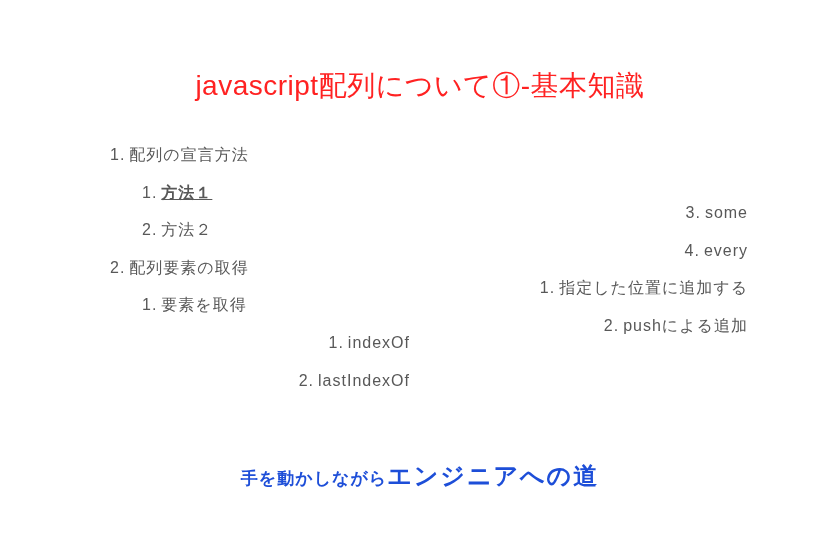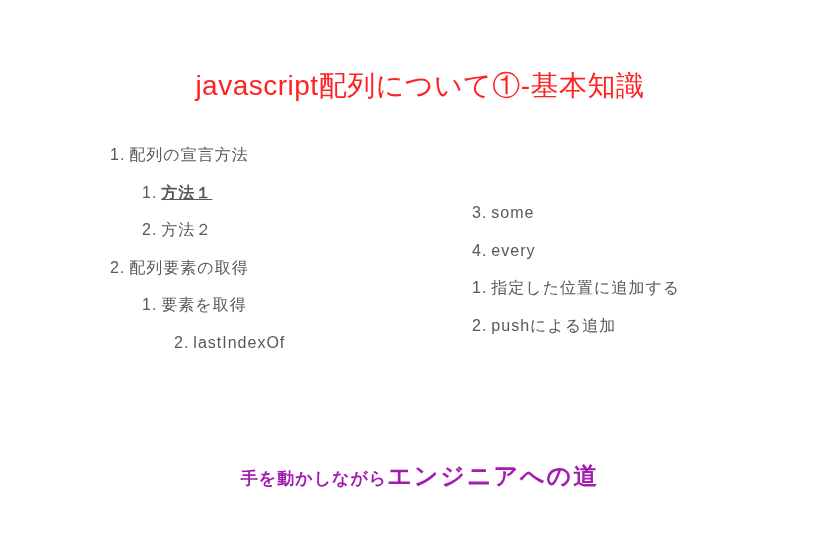--- a/index.html
+++ b/index.html
@@ -47,39 +47,40 @@
     width: 340px;
   }
   .toc .lvl1 {
     margin: 0 0 12px 0;
   }
   .toc .lvl2 {
     margin: 0 0 12px 32px;
   }
   .toc .lvl3 {
     margin: 0 0 12px 64px;
+    text-align: right;
   }
   .num {
     margin-right: 4px;
   }
   a.toc-link {
     color: #585858;
     text-decoration: underline;
     font-weight: bold;
   }
   span.toc-text {
     color: #585858;
   }
   .footer-tagline {
     position: absolute;
     left: 0;
     width: 840px;
     text-align: center;
     bottom: 68px;
-    color: #a21caf;
+    color: #1d4ed8;
     font-weight: 700;
   }
   .footer-tagline .small {
     font-size: 17px;
     letter-spacing: 1px;
   }
   .footer-tagline .big {
     font-size: 24px;
     letter-spacing: 2px;
   }
@@ -90,20 +91,21 @@
 <div class="page">
 
   <h1 class="title">javascript配列について①-基本知識</h1>
 
   <div class="toc toc-left">
       <div class="lvl1"><span class="num">1.</span><span class="toc-text">配列の宣言方法</span></div>
       <div class="lvl2"><span class="num">1.</span><a class="toc-link" href="#">方法１</a></div>
       <div class="lvl2"><span class="num">2.</span><span class="toc-text">方法２</span></div>
       <div class="lvl1"><span class="num">2.</span><span class="toc-text">配列要素の取得</span></div>
       <div class="lvl2"><span class="num">1.</span><span class="toc-text">要素を取得</span></div>
+      <div class="lvl3"><span class="num">1.</span><span class="toc-text">indexOf</span></div>
       <div class="lvl3"><span class="num">2.</span><span class="toc-text">lastIndexOf</span></div>
     </div>
   <div class="toc toc-right">
       <div class="lvl3"><span class="num">3.</span><span class="toc-text">some</span></div>
       <div class="lvl3"><span class="num">4.</span><span class="toc-text">every</span></div>
       <div class="lvl3"><span class="num">1.</span><span class="toc-text">指定した位置に追加する</span></div>
       <div class="lvl3"><span class="num">2.</span><span class="toc-text">pushによる追加</span></div>
     </div>
 
   <div class="footer-tagline">

